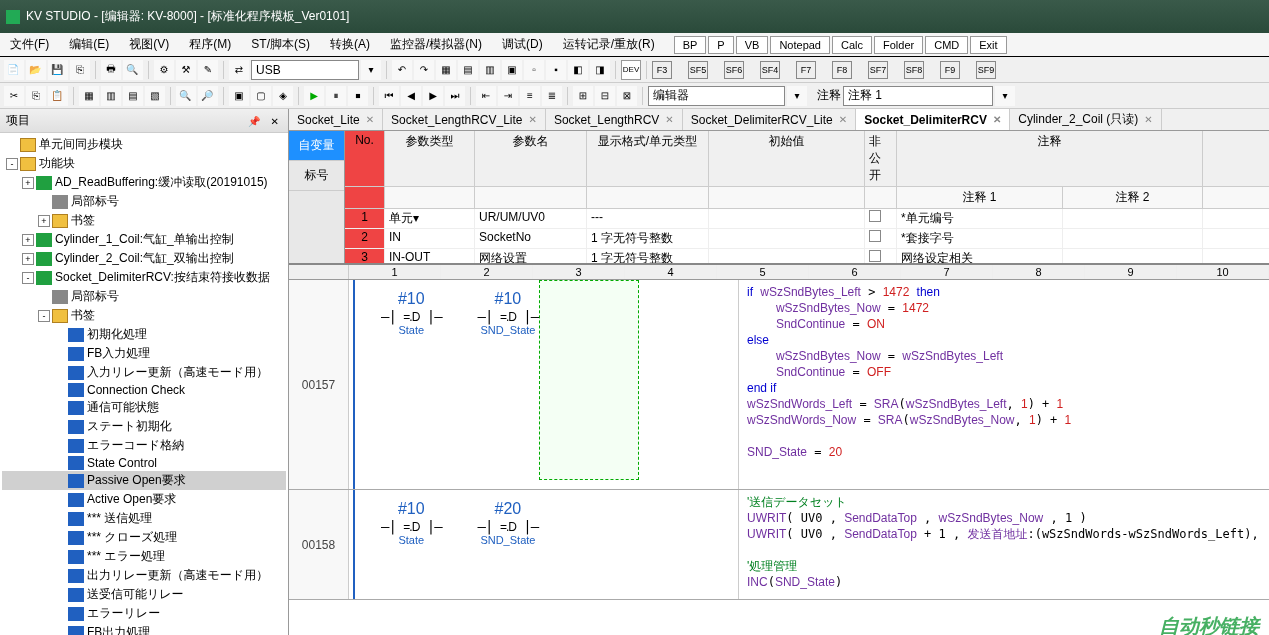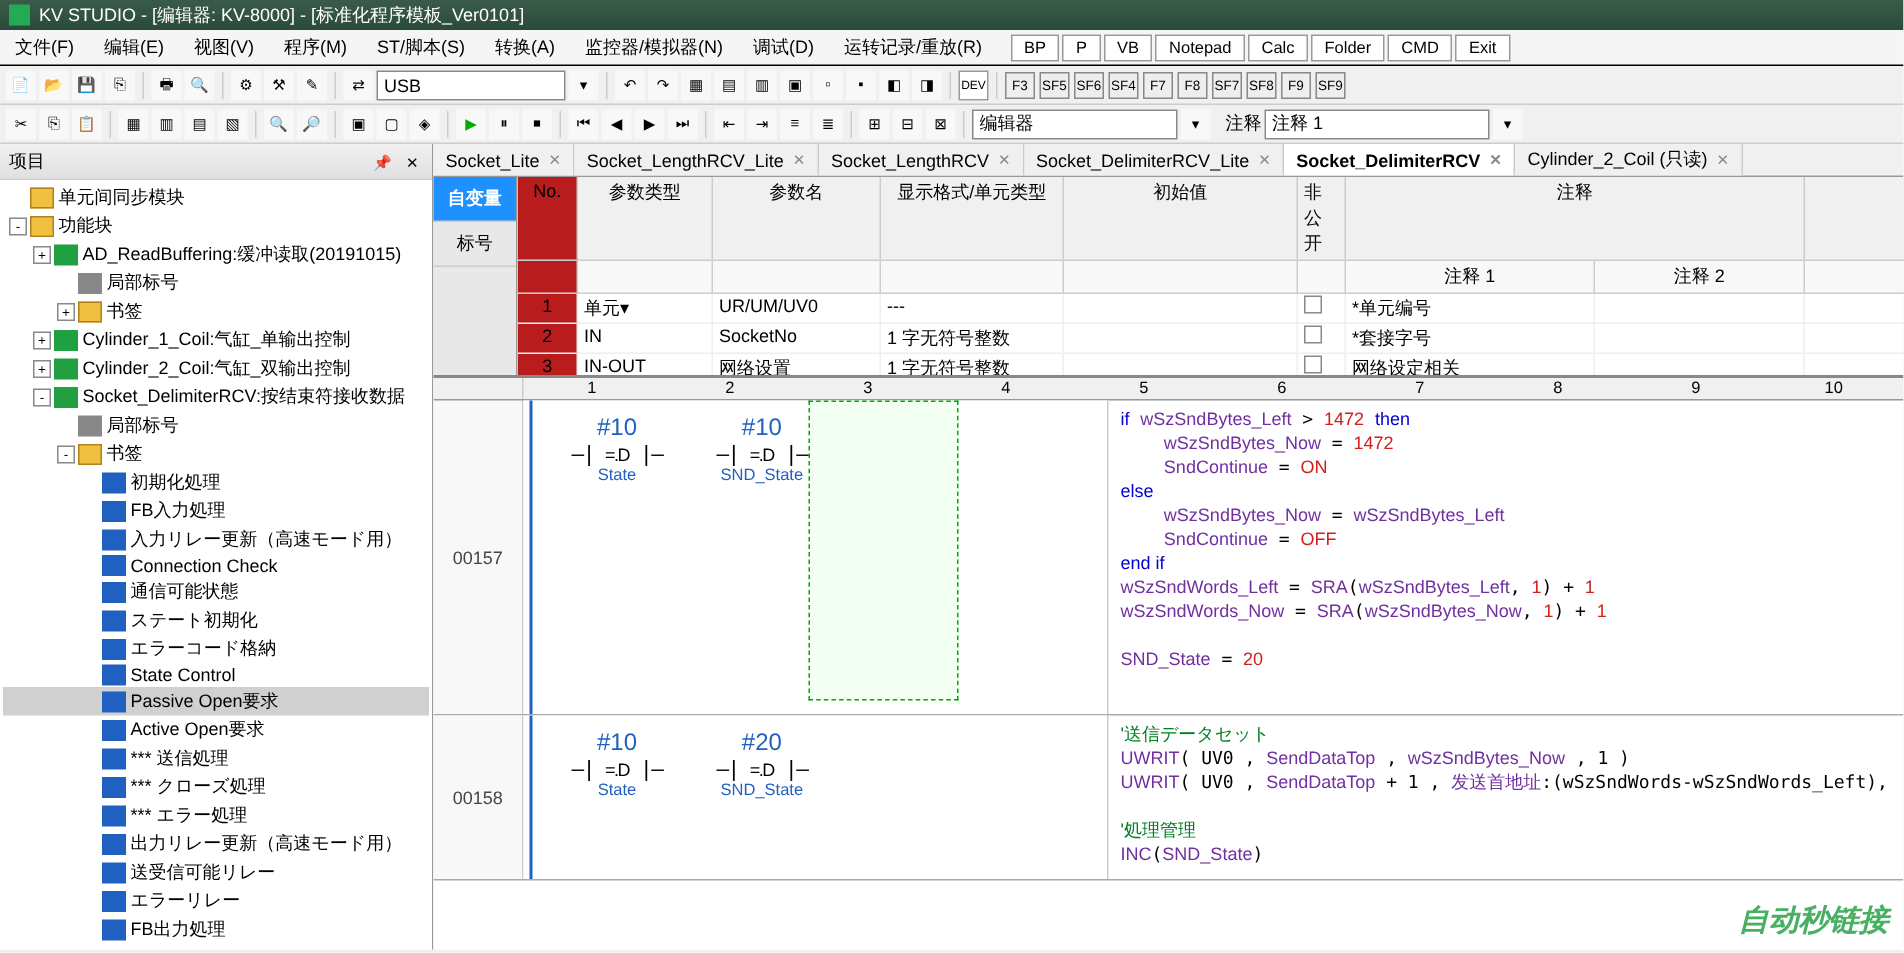--- a/index.html
+++ b/index.html
@@ -1,17 +1,17 @@
 <!DOCTYPE html>
 <html><head>
 <meta charset="utf-8">
 <style>
 * { box-sizing: border-box; margin: 0; padding: 0; font-family: "Microsoft YaHei", Arial, sans-serif; font-size: 12px; }
 body { background: #f0f0f0; width: 1269px; height: 635px; overflow: hidden; }
-.titlebar { background: linear-gradient(#3a5a4a,#2a4a3a); color: #fff; height: 20px; display: flex; align-items: center; padding: 0 6px; }
+.titlebar { background: linear-gradient(#3a5a4a,#2a4a3a); color: #fff; height: 33px; display: flex; align-items: center; padding: 0 6px; }
 .titlebar-icon { width: 14px; height: 14px; background: #2a5; margin-right: 6px; }
 .menubar { background: #f5f5f5; height: 24px; display: flex; align-items: center; border-bottom: 1px solid #000000; }
 .menu-item { padding: 3px 10px; cursor: pointer; }
 .menu-btn { padding: 2px 8px; margin: 0 1px; background: #fff; border: 1px solid #999; cursor: pointer; font-size: 11px; }
 .toolbar { background: #f0f0f0; height: 26px; display: flex; align-items: center; padding: 2px 4px; border-bottom: 1px solid #ccc; gap: 2px; }
 .tb-btn { width: 20px; height: 20px; background: #f8f8f8; border: 1px solid transparent; cursor: pointer; display: flex; align-items: center; justify-content: center; font-size: 10px; }
 .tb-sep { width: 1px; height: 18px; background: #ccc; margin: 0 3px; }
 .tb-combo { height: 20px; border: 1px solid #888; background: #fff; padding: 0 4px; }
 .sf-btn { width: 20px; height: 18px; font-size: 9px; border: 1px solid #888; background:#eee; display:flex; align-items:center; justify-content:center; }
 .main { display: flex; height: calc(635px - 22px - 24px - 26px - 26px); }
@@ -30,28 +30,28 @@
 .grey { background: #888; }
 .tree-item.selected { background: #d0d0d0; }
 .content { flex: 1; display: flex; flex-direction: column; background: #fff; }
 .tabs { display: flex; background: #f0f0f0; border-bottom: 1px solid #999; height: 22px; }
 .tab { padding: 3px 8px; border-right: 1px solid #ccc; display: flex; align-items: center; gap: 6px; background: #f0f0f0; cursor: pointer; }
 .tab.active { background: #fff; font-weight: bold; }
 .tab-close { font-size: 10px; color: #888; cursor: pointer; }
 .param-area { display: flex; height: 134px; border-bottom: 2px solid #888; }
 .param-side { width: 56px; background: #e8e8e8; border-right: 1px solid #999; }
 .param-sidetab { padding: 6px 4px; text-align: center; border-bottom: 1px solid #ccc; cursor: pointer; }
-.param-sidetab.active { background: #1e90ff; color: #fff; font-weight: bold; }
+.param-sidetab.active { background: #1e90ff; color: #fff; }
 .param-grid { flex: 1; overflow: auto; }
 .pg-head { display: flex; background: #f0f0f0; border-bottom: 1px solid #ccc; }
 .pg-head2 { display: flex; background: #f8f8f8; border-bottom: 1px solid #ccc; font-size: 11px; }
 .pg-h { padding: 2px 4px; border-right: 1px solid #ccc; text-align: center; position: relative; }
 .pg-row { display: flex; border-bottom: 1px solid #eee; }
 .pg-c { padding: 1px 4px; border-right: 1px solid #eee; overflow: hidden; white-space: nowrap; }
-.cno { width: 40px; text-align: center; background:#b91c1c; } .cpt { width: 90px; } .cpn { width: 112px; } .cdf { width: 122px; } .civ { width: 156px; } .cpr { width: 32px; text-align:left; } .cc1 { width: 166px; } .cc2 { width: 140px; }
+.cno { width: 40px; text-align: center; background:#ef4444; } .cpt { width: 90px; } .cpn { width: 112px; } .cdf { width: 122px; } .civ { width: 156px; } .cpr { width: 32px; text-align:left; } .cc1 { width: 166px; } .cc2 { width: 140px; }
 .chk { width: 12px; height: 12px; border: 1px solid #888; background: #fff; display: inline-block; }
 .ladder { flex: 1; overflow: auto; position: relative; background: #fff; }
 .col-head { display: flex; background: #f0f0f0; border-bottom: 1px solid #999; position: sticky; top: 0; }
 .col-h { width: 92px; text-align: center; border-right: 1px solid #eee; font-size: 11px; padding: 1px 0; }
 .rownum { width: 60px; text-align: center; border-right: 1px solid #ccc; background:#f0f0f0; }
 .rung { display: flex; border-bottom: 1px solid #aaa; }
 .rung-num { width: 60px; border-right: 1px solid #ccc; display: flex; align-items: center; justify-content: center; color: #444; background:#f8f8f8; }
 .rung-ladder { width: 390px; border-right: 1px solid #ccc; padding: 4px; position: relative; background:#fff; }
 .rung-code { flex: 1; padding: 4px 8px; font-family: Consolas, monospace; font-size: 12px; line-height: 16px; white-space: pre; }
 .contact { display: inline-block; text-align: center; margin: 2px 18px; vertical-align: top; }
@@ -99,37 +99,37 @@
   <span class="tb-btn">⎘</span>
   <span class="tb-sep"></span>
   <span class="tb-btn">🖶</span>
   <span class="tb-btn">🔍</span>
   <span class="tb-sep"></span>
   <span class="tb-btn">⚙</span>
   <span class="tb-btn">⚒</span>
   <span class="tb-btn">✎</span>
   <span class="tb-sep"></span>
   <span class="tb-btn">⇄</span>
-  <input class="tb-combo" style="width: 126px;" value="USB">
+  <input class="tb-combo" style="width: 108px;" value="USB">
   <span class="tb-btn">▾</span>
   <span class="tb-sep"></span>
   <span class="tb-btn">↶</span>
   <span class="tb-btn">↷</span>
   <span class="tb-btn">▦</span>
   <span class="tb-btn">▤</span>
   <span class="tb-btn">▥</span>
   <span class="tb-btn">▣</span>
   <span class="tb-btn">▫</span>
   <span class="tb-btn">▪</span>
   <span class="tb-btn">◧</span>
   <span class="tb-btn">◨</span>
   <span class="tb-sep"></span>
   <span class="tb-btn" style="font-size:8px;background:#fff;border:1px solid #999">DEV</span>
   <span class="tb-sep"></span>
-  <span id="sf-row" style="display:flex;gap:3px">
+  <span id="sf-row" style="display:flex;gap:16px">
       <span class="sf-btn">F3</span>
       <span class="sf-btn">SF5</span>
       <span class="sf-btn">SF6</span>
       <span class="sf-btn">SF4</span>
       <span class="sf-btn">F7</span>
       <span class="sf-btn">F8</span>
       <span class="sf-btn">SF7</span>
       <span class="sf-btn">SF8</span>
       <span class="sf-btn">F9</span>
       <span class="sf-btn">SF9</span>

